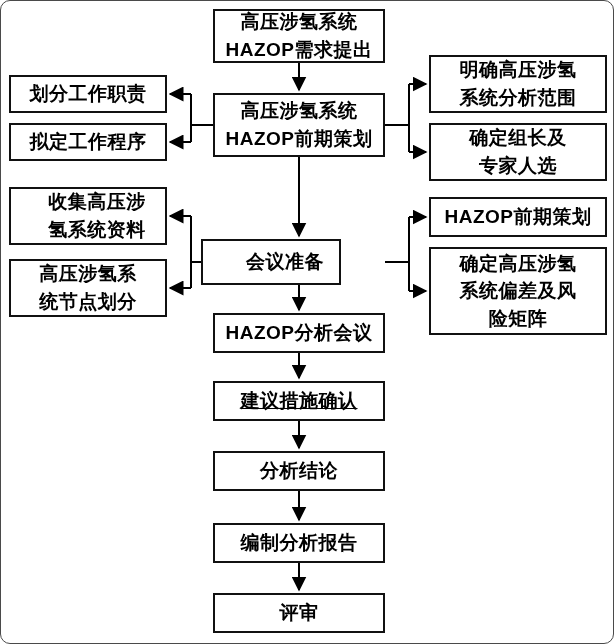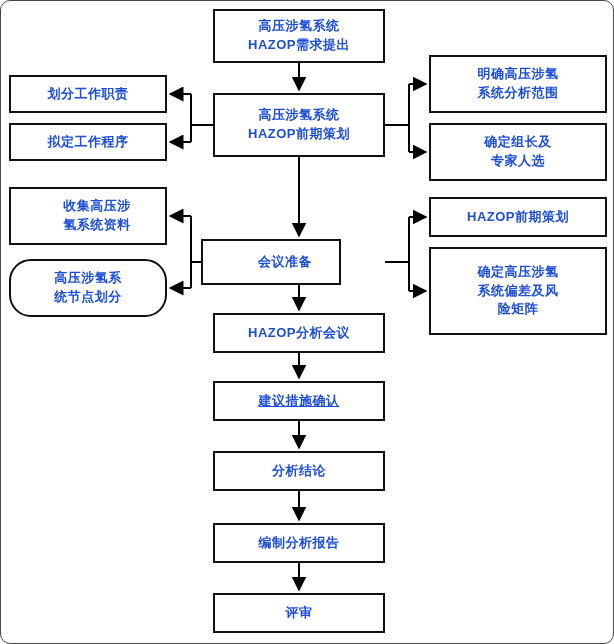--- a/index.html
+++ b/index.html
@@ -28,41 +28,41 @@
   }
   .node {
     position: absolute;
     box-sizing: border-box;
     border: 2px solid #111111;
     background: #ffffff;
     display: flex;
     align-items: center;
     justify-content: center;
     text-align: center;
-    font-size: 13px;
+    font-size: 19px;
     font-weight: bold;
-    color: #1d4ed8;
+    color: #000000;
     line-height: 1.45;
     white-space: pre-line;
     letter-spacing: 0.5px;
   }
   
   .n-requirement   { left: 212px; top: 8px;   width: 172px; height: 54px; }
   .n-planning      { left: 212px; top: 92px;  width: 172px; height: 64px; }
   .n-meeting-prep  { left: 200px; top: 238px; width: 140px; height: 46px; padding-left: 28px; }
   .n-analysis-mtg  { left: 212px; top: 312px; width: 172px; height: 40px; }
   .n-measures      { left: 212px; top: 380px; width: 172px; height: 40px; text-decoration: underline; }
   .n-conclusion    { left: 212px; top: 450px; width: 172px; height: 40px; }
   .n-report        { left: 212px; top: 522px; width: 172px; height: 40px; }
   .n-review        { left: 212px; top: 592px; width: 172px; height: 40px; }
   
   .n-duties        { left: 8px;   top: 74px;  width: 158px; height: 38px; }
   .n-procedures    { left: 8px;   top: 122px; width: 158px; height: 38px; }
   .n-collect       { left: 8px;   top: 186px; width: 158px; height: 58px; padding-left: 18px; }
-  .n-node-div      { left: 8px;   top: 258px; width: 158px; height: 58px; border-radius: 22px; }
+  .n-node-div      { left: 8px;   top: 258px; width: 158px; height: 58px; }
   
   .n-scope         { left: 428px; top: 54px;  width: 178px; height: 58px; }
   .n-leader        { left: 428px; top: 122px; width: 178px; height: 58px; }
   .n-training      { left: 428px; top: 196px; width: 178px; height: 40px; }
   .n-matrix        { left: 428px; top: 246px; width: 178px; height: 88px; }
 </style>
 </head>
 <body>
 
 <div class="canvas">

